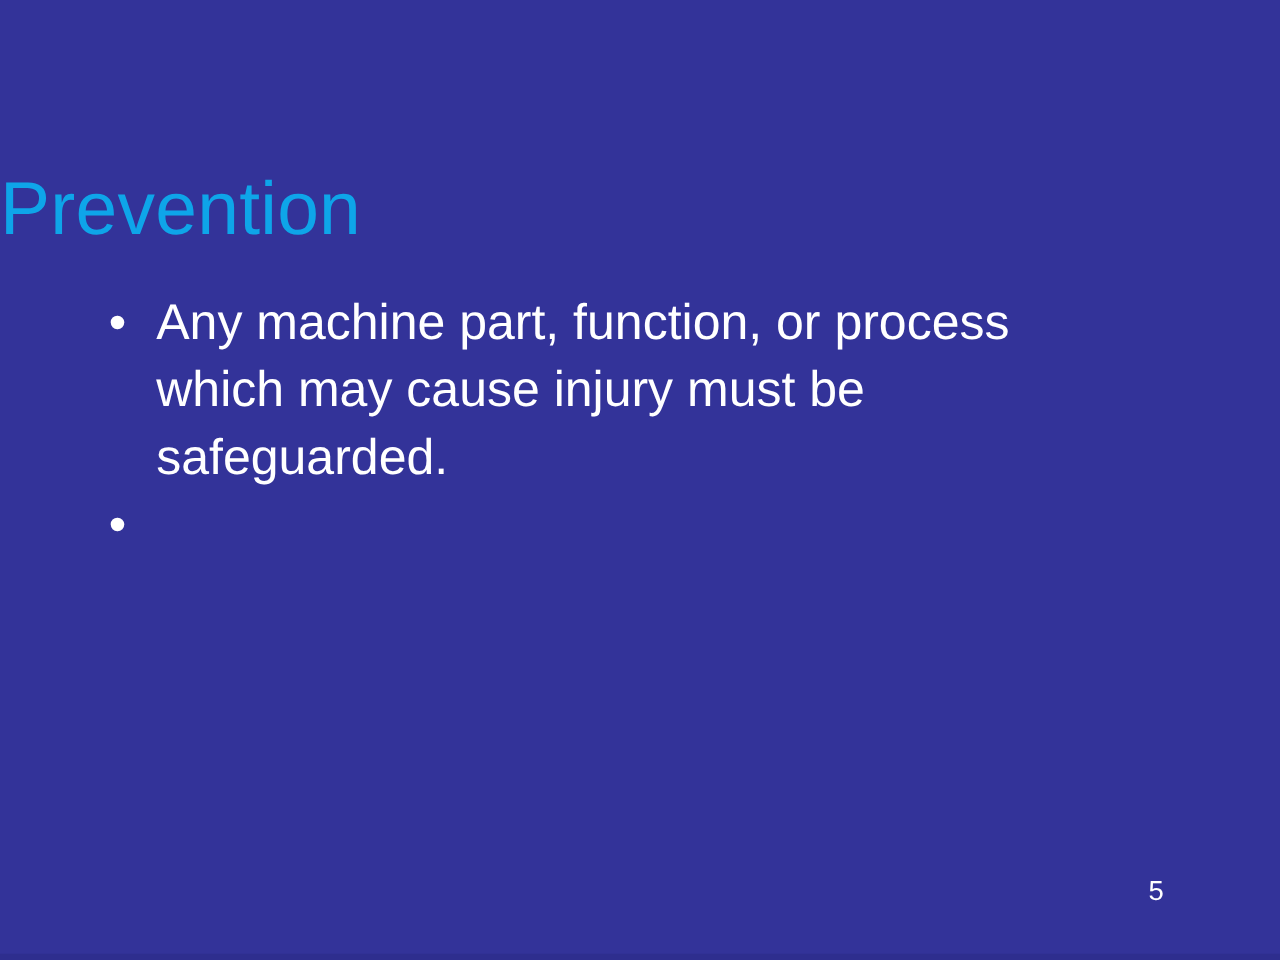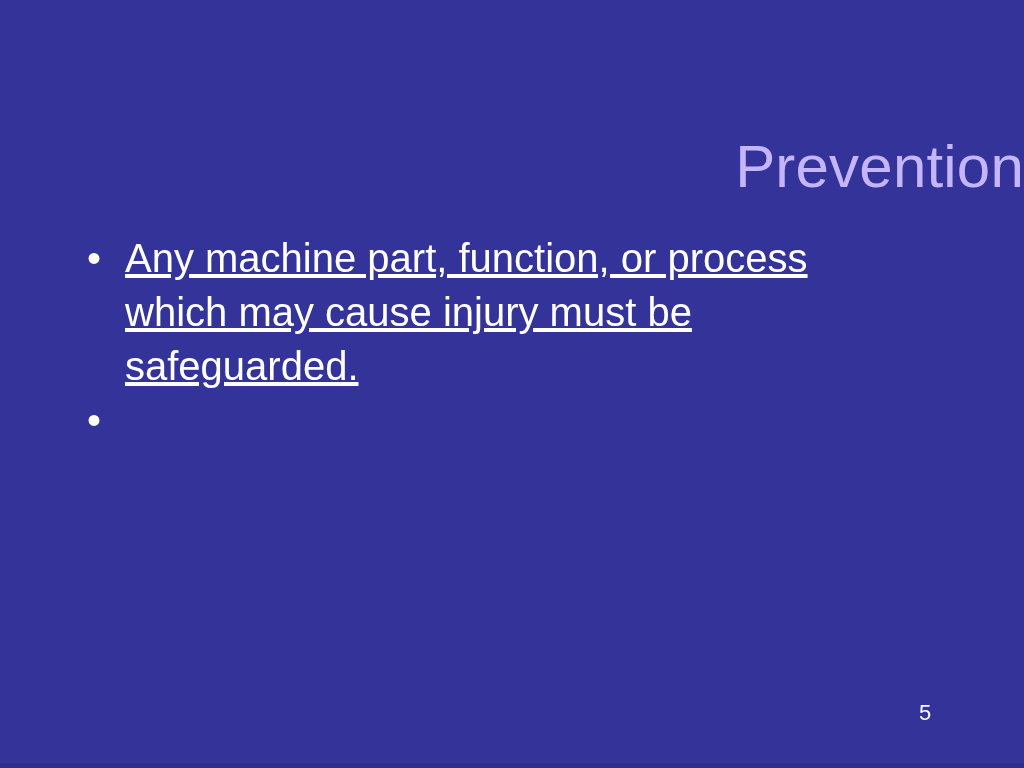--- a/index.html
+++ b/index.html
@@ -30,22 +30,22 @@
     width: 1024px;
     height: 5px;
     background: #2e2e8e;
   }
 
   #slide-title {
     position: absolute;
     left: 0;
     top: 94px;
     width: 1024px;
-    text-align: right;
-    color: #c4b5fd;
+    text-align: left;
+    color: #0ea5e9;
     font-size: 60px;
     line-height: 66px;
     font-weight: normal;
     letter-spacing: 0.2px;
     white-space: nowrap;
   }
 
   #body-block {
     position: absolute;
     left: 78px;
@@ -74,21 +74,20 @@
   }
 
   .bullet-text {
     flex: 0 1 auto;
     max-width: 812px;
     color: #FFFFFF;
     font-size: 40px;
     line-height: 54px;
     text-align: left;
     white-space: pre-line;
-    text-decoration: underline;
   }
 
   #page-number {
     position: absolute;
     left: 900px;
     top: 700px;
     width: 50px;
     text-align: center;
     color: #FFFFFF;
     font-size: 22px;

